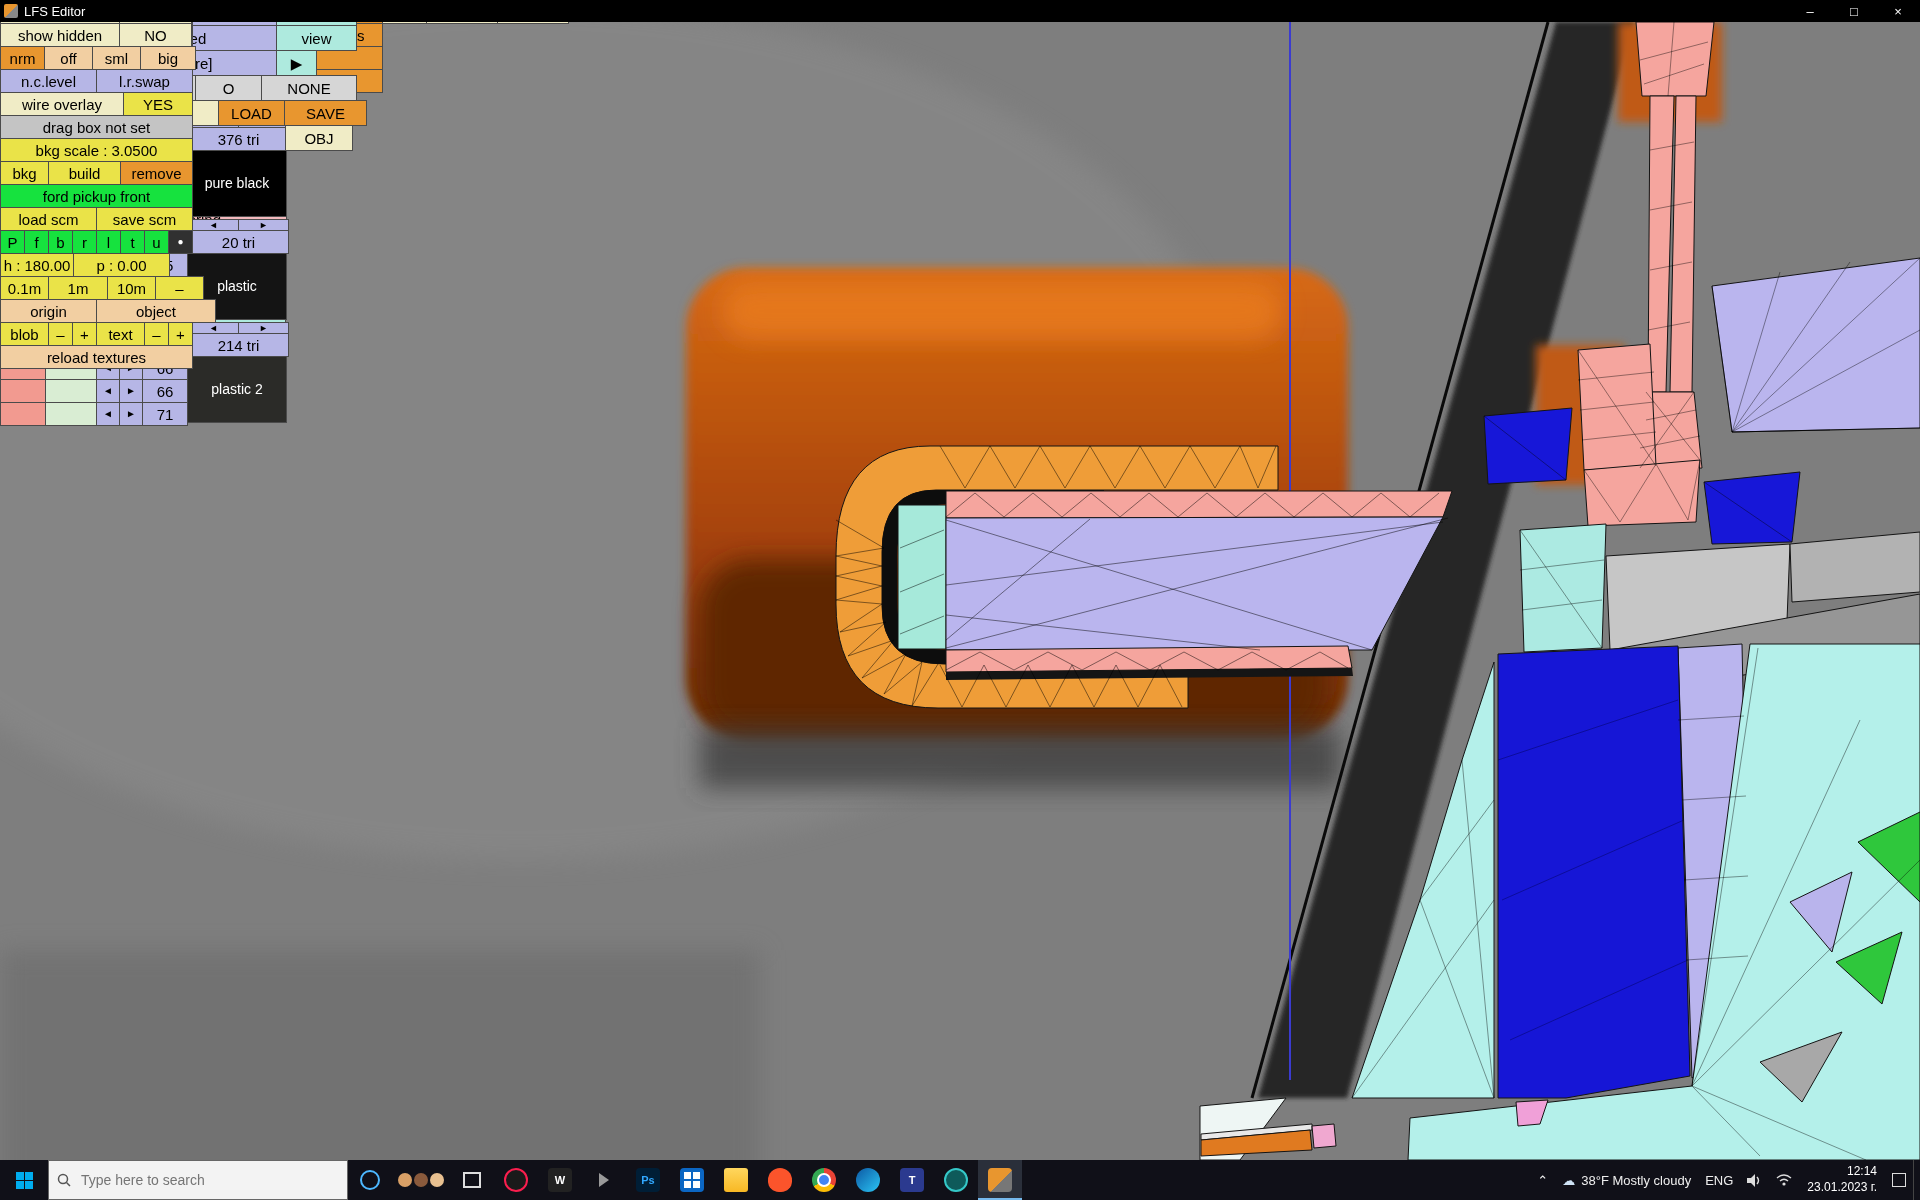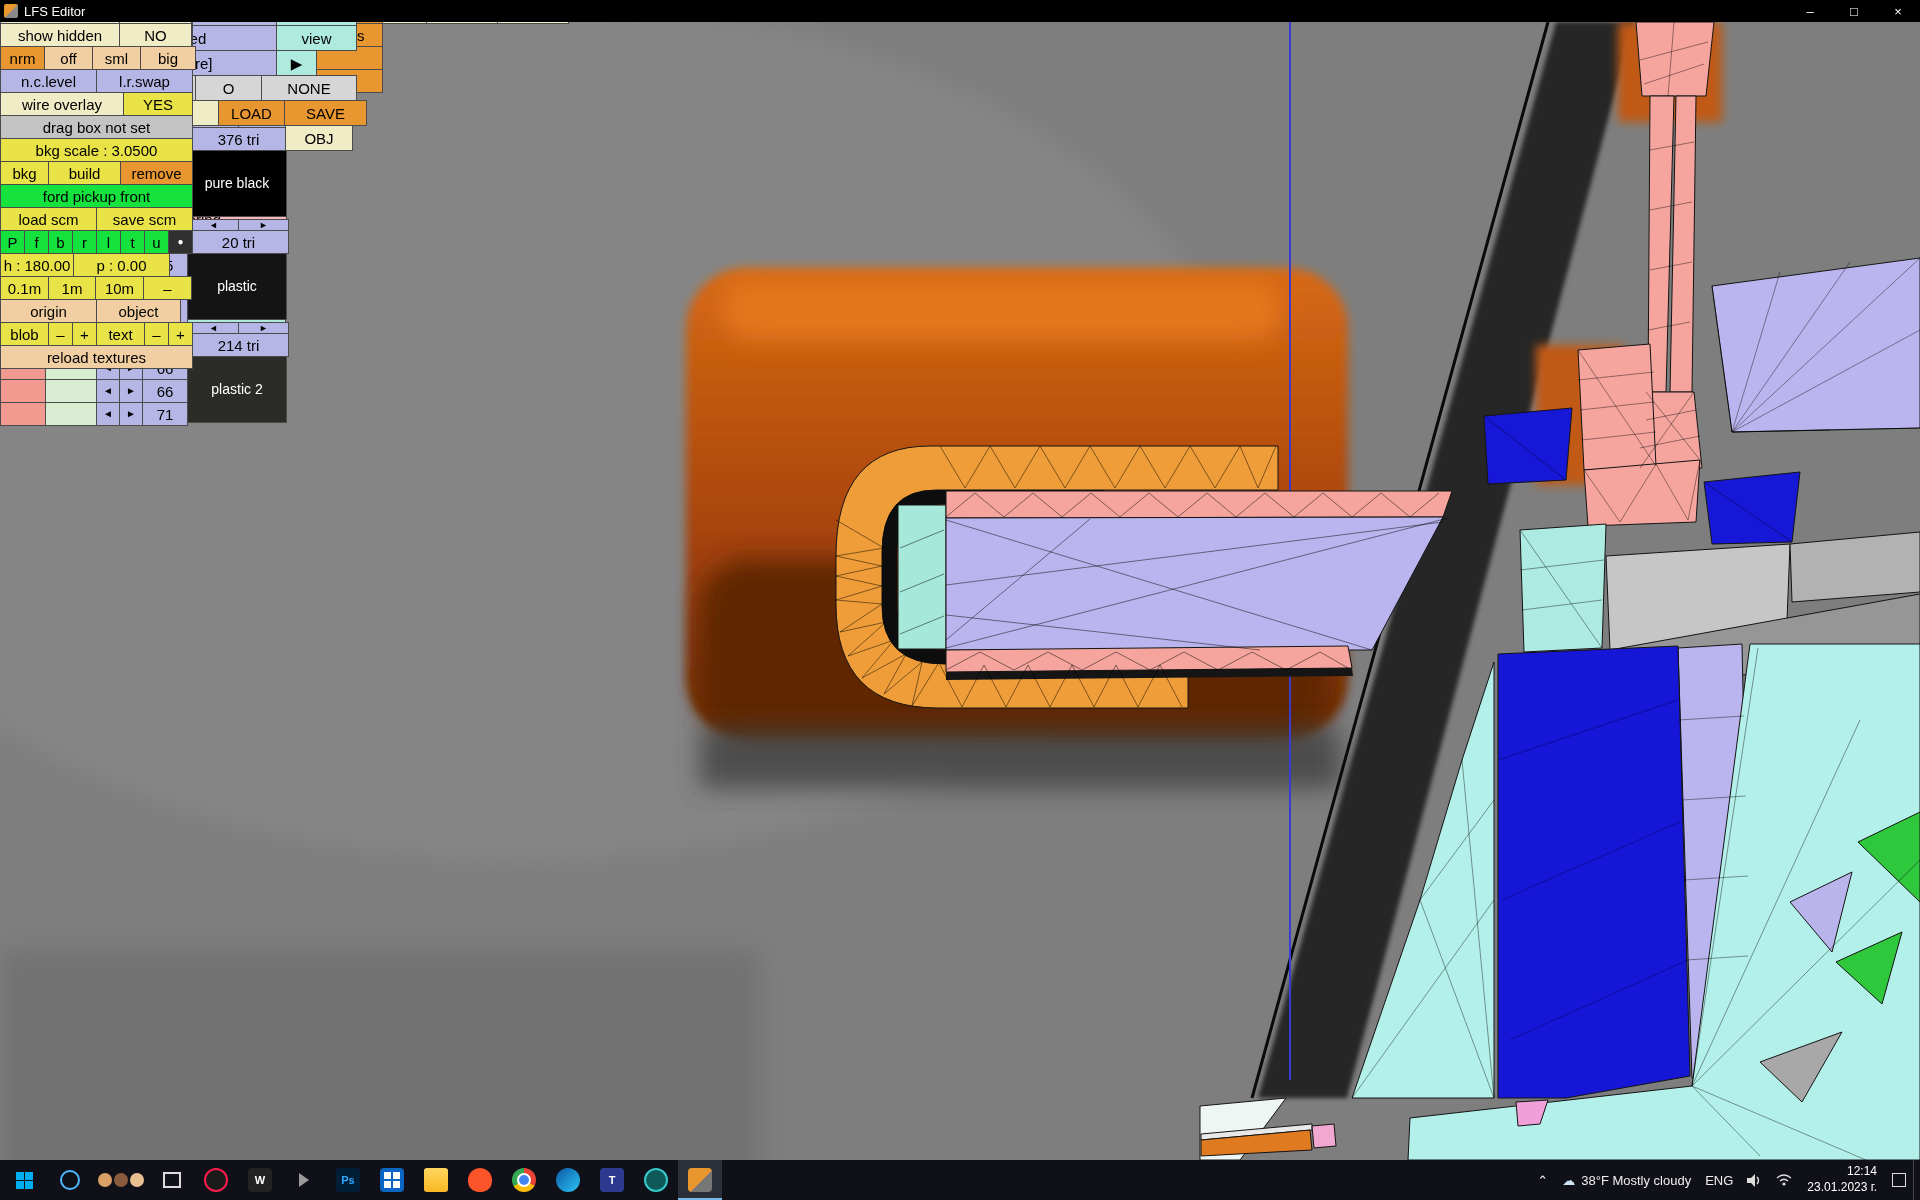--- a/index.html
+++ b/index.html
@@ -560,27 +560,27 @@
     <div class="cell c-bgreen" style="width:25px">t</div>
     <div class="cell c-bgreen" style="width:25px">u</div>
     <div class="cell c-dark small" style="width:25px">●</div>
   </div>
   <div class="row">
     <div class="cell c-yellow" style="width:74px">h : 180.00</div>
     <div class="cell c-yellow" style="width:97px">p : 0.00</div>
   </div>
   <div class="row">
     <div class="cell c-yellow" style="width:49px">0.1m</div>
-    <div class="cell c-yellow" style="width:48px">1m</div>
+    <div class="cell c-yellow" style="width:60px">1m</div>
     <div class="cell c-yellow" style="width:49px">10m</div>
     <div class="cell c-yellow" style="width:49px">–</div>
   </div>
   <div class="row">
     <div class="cell c-tan" style="width:97px">origin</div>
-    <div class="cell c-tan" style="width:85px">object</div>
+    <div class="cell c-tan" style="width:120px">object</div>
   </div>
   <div class="row">
     <div class="cell c-yellow" style="width:49px">blob</div>
     <div class="cell c-yellow" style="width:25px">–</div>
     <div class="cell c-yellow" style="width:25px">+</div>
     <div class="cell c-yellow" style="width:49px">text</div>
     <div class="cell c-yellow" style="width:25px">–</div>
     <div class="cell c-yellow" style="width:25px">+</div>
   </div>
   <div class="row">
@@ -607,20 +607,27 @@
 
 <div class="taskbar">
   <div class="tb-start">
     <span class="winlogo">
         <i></i>
         <i></i>
         <i></i>
         <i></i>
       </span>
   </div>
+  <div class="tb-search">
+    <svg width="14" height="14" viewBox="0 0 14 14">
+      <circle cx="6" cy="6" r="4.5" fill="none" stroke="#555" stroke-width="1.5"></circle>
+      <line x1="9.5" y1="9.5" x2="13" y2="13" stroke="#555" stroke-width="1.5"></line>
+    </svg>
+    <input placeholder="Type here to search" style="">
+  </div>
   <div class="tb-ico">
     <span style="width:20px;height:20px;border-radius:50%;border:2px solid #4db8ff;box-sizing:border-box;"></span>
   </div>
   <div class="people">
     <span class="face" style="background:#d9a066"></span>
     <span class="face" style="background:#8a5a3c"></span>
     <span class="face" style="background:#e8c090"></span>
   </div>
   <div class="tb-ico">
     <span style="width:18px;height:16px;border:2px solid #ddd;box-sizing:border-box;"></span>

